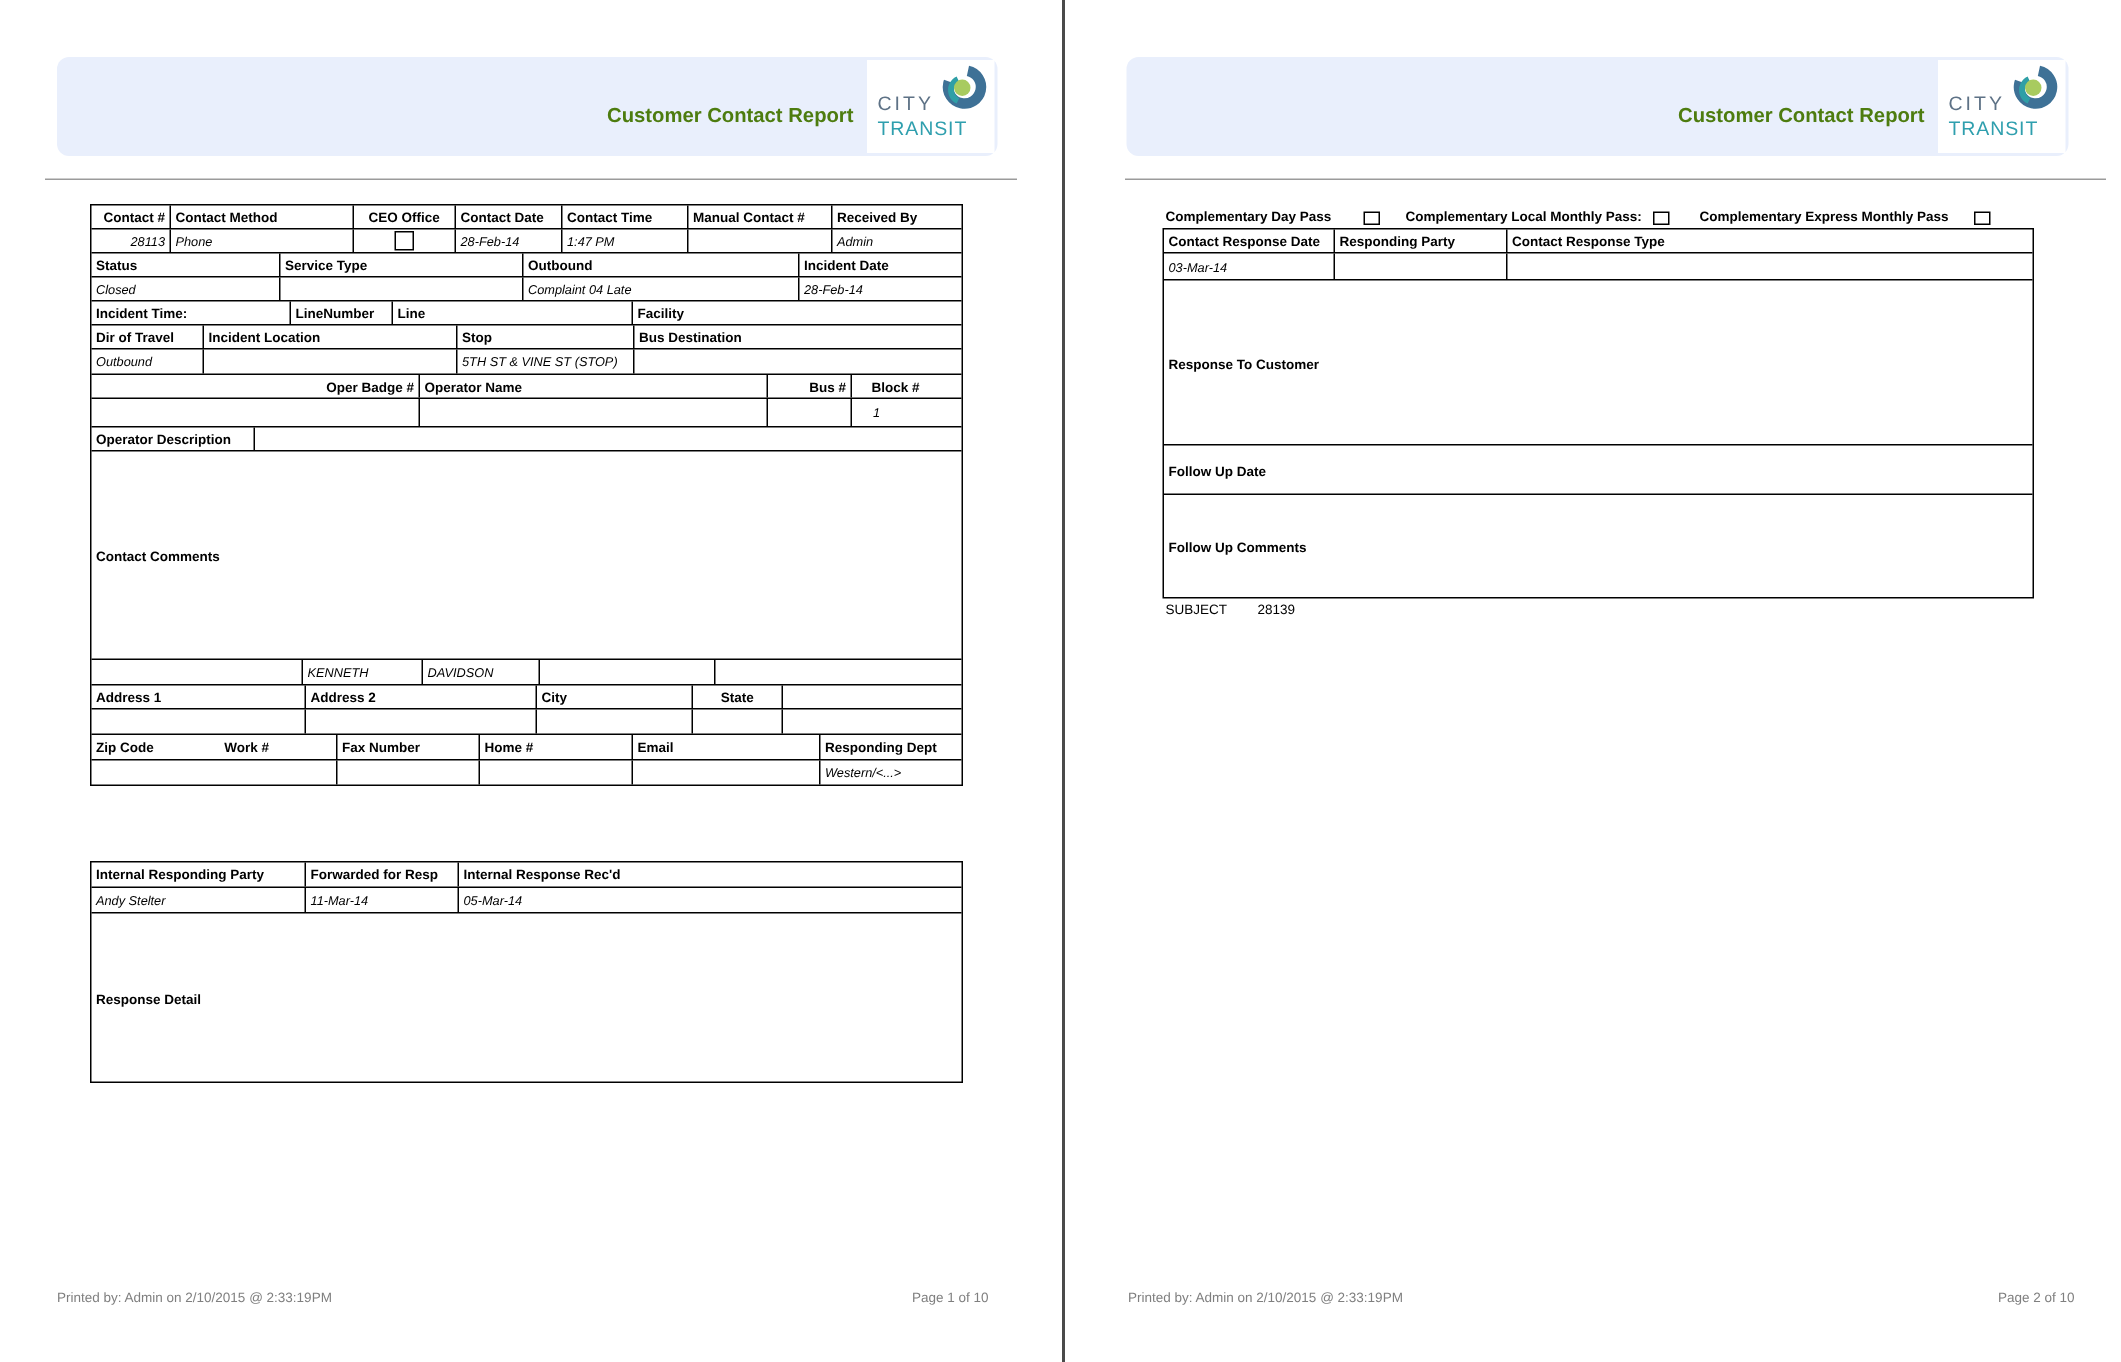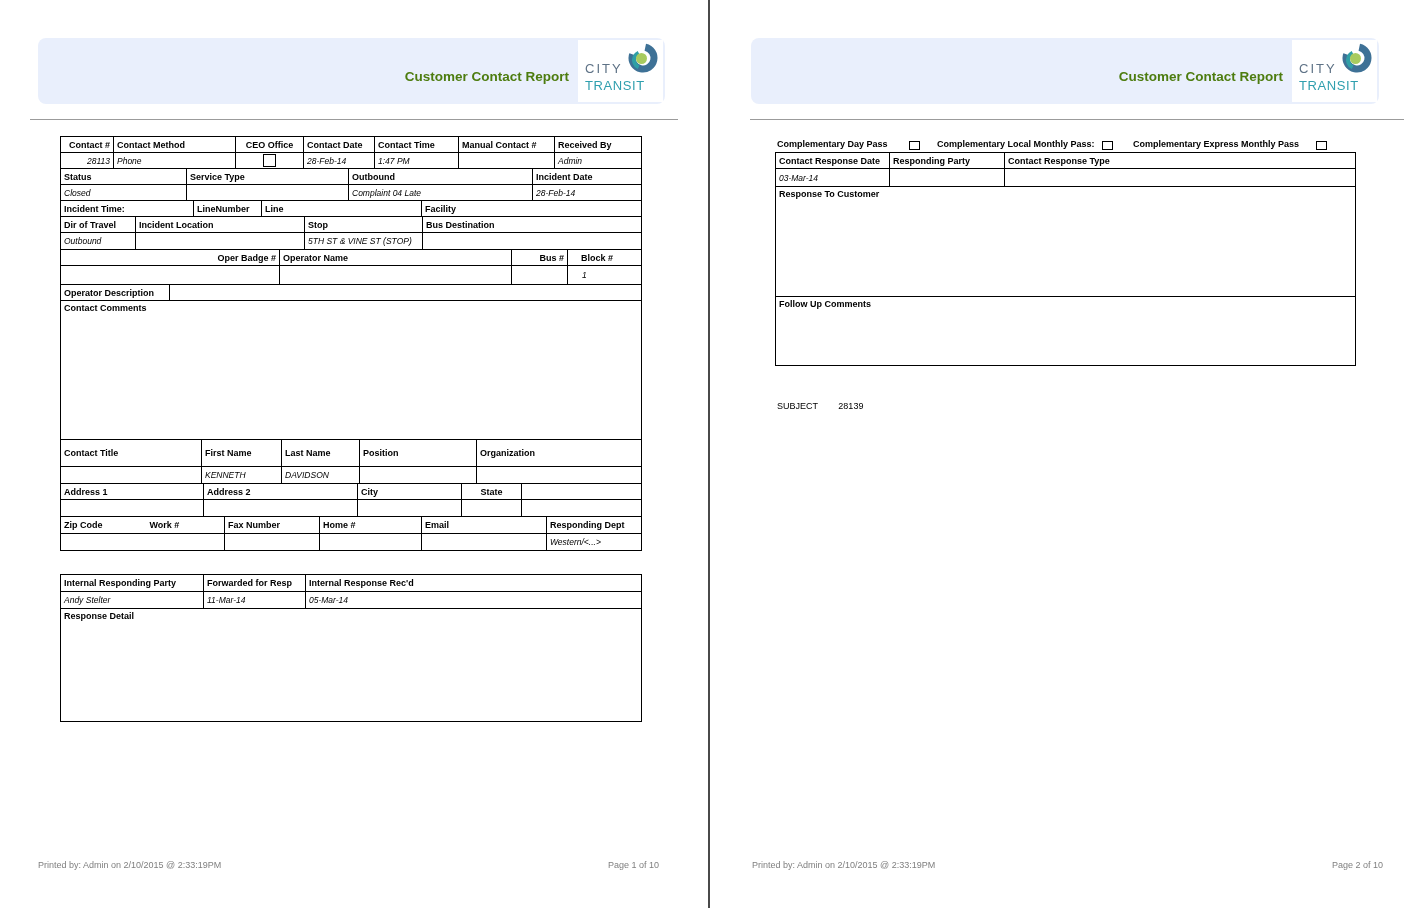--- a/index.html
+++ b/index.html
@@ -21,21 +21,21 @@
   .tbl{position:absolute;border:1px solid #000;background:#fff;}
   .tr{display:flex;border-top:1px solid #000;}
   .tr:first-child{border-top:none;}
   .td{box-sizing:border-box;flex-shrink:0;border-left:1px solid #000;padding:0 3px;
       display:flex;align-items:center;overflow:hidden;white-space:nowrap;}
   .td:first-child{border-left:none;}
   .lb{font-weight:bold;font-size:9px;}
   .vl{font-size:8.5px;font-weight:normal;font-style:italic;}
   .he{justify-content:flex-end;}
   .hc{justify-content:center;}
-  .top{align-items:flex-start;padding-top:2px;}
+  .top{align-items:center;padding-top:2px;}
   .wrap2{white-space:normal;display:block;line-height:9px;padding-top:2px;}
   .strike{text-decoration:line-through;}
 
   .cb{width:11px;height:11px;border:1px solid #000;background:#fff;}
   .cb-s{position:absolute;width:9px;height:7px;border:1px solid #000;background:#fff;}
   .pass-label{position:absolute;font-size:9px;font-weight:bold;white-space:nowrap;}
 
   .subject-line{position:absolute;font-size:9px;color:#000;}
   .ft{position:absolute;font-size:9px;color:#7f7f7f;white-space:nowrap;}
 </style>
@@ -136,27 +136,20 @@
       <div class="td lb" style="width:108px">Operator Description</div>
       <div class="td vl" style="width:470px"></div>
     </div>
 
     <div class="tr" style="height:138px;">
       <div class="td top" style="width:578px">
           <span class="lb">Contact Comments</span>
         </div>
     </div>
 
-    <div class="tr" style="height:26px;">
-      <div class="td lb" style="width:140px">Contact Title</div>
-      <div class="td lb" style="width:80px">First Name</div>
-      <div class="td lb" style="width:78px">Last Name</div>
-      <div class="td lb" style="width:117px">Position</div>
-      <div class="td lb" style="width:163px">Organization</div>
-    </div>
 
     <div class="tr" style="height:16px;">
       <div class="td vl" style="width:140px"></div>
       <div class="td vl" style="width:80px">KENNETH</div>
       <div class="td vl" style="width:78px">DAVIDSON</div>
       <div class="td vl" style="width:117px"></div>
       <div class="td vl" style="width:163px"></div>
     </div>
 
     <div class="tr" style="height:15px;">
@@ -248,20 +241,25 @@
     <div class="tr" style="height:17px;">
       <div class="td vl" style="width:113px">03-Mar-14</div>
       <div class="td vl" style="width:115px"></div>
       <div class="td vl" style="width:349px"></div>
     </div>
     <div class="tr" style="height:109px;">
       <div class="td top" style="width:577px">
           <span class="lb">Response To Customer</span>
         </div>
     </div>
+    <div class="tr" style="height:32px;">
+      <div class="td top" style="width:577px">
+          <span class="lb">Follow Up Date</span>
+        </div>
+    </div>
     <div class="tr" style="height:68px;">
       <div class="td top" style="width:577px">
           <span class="lb">Follow Up Comments</span>
         </div>
     </div>
   </div>
 
   <div class="subject-line" style="left:777px;top:401px;">
     <span>SUBJECT</span>
     <span style="margin-left:18px">28139</span>

